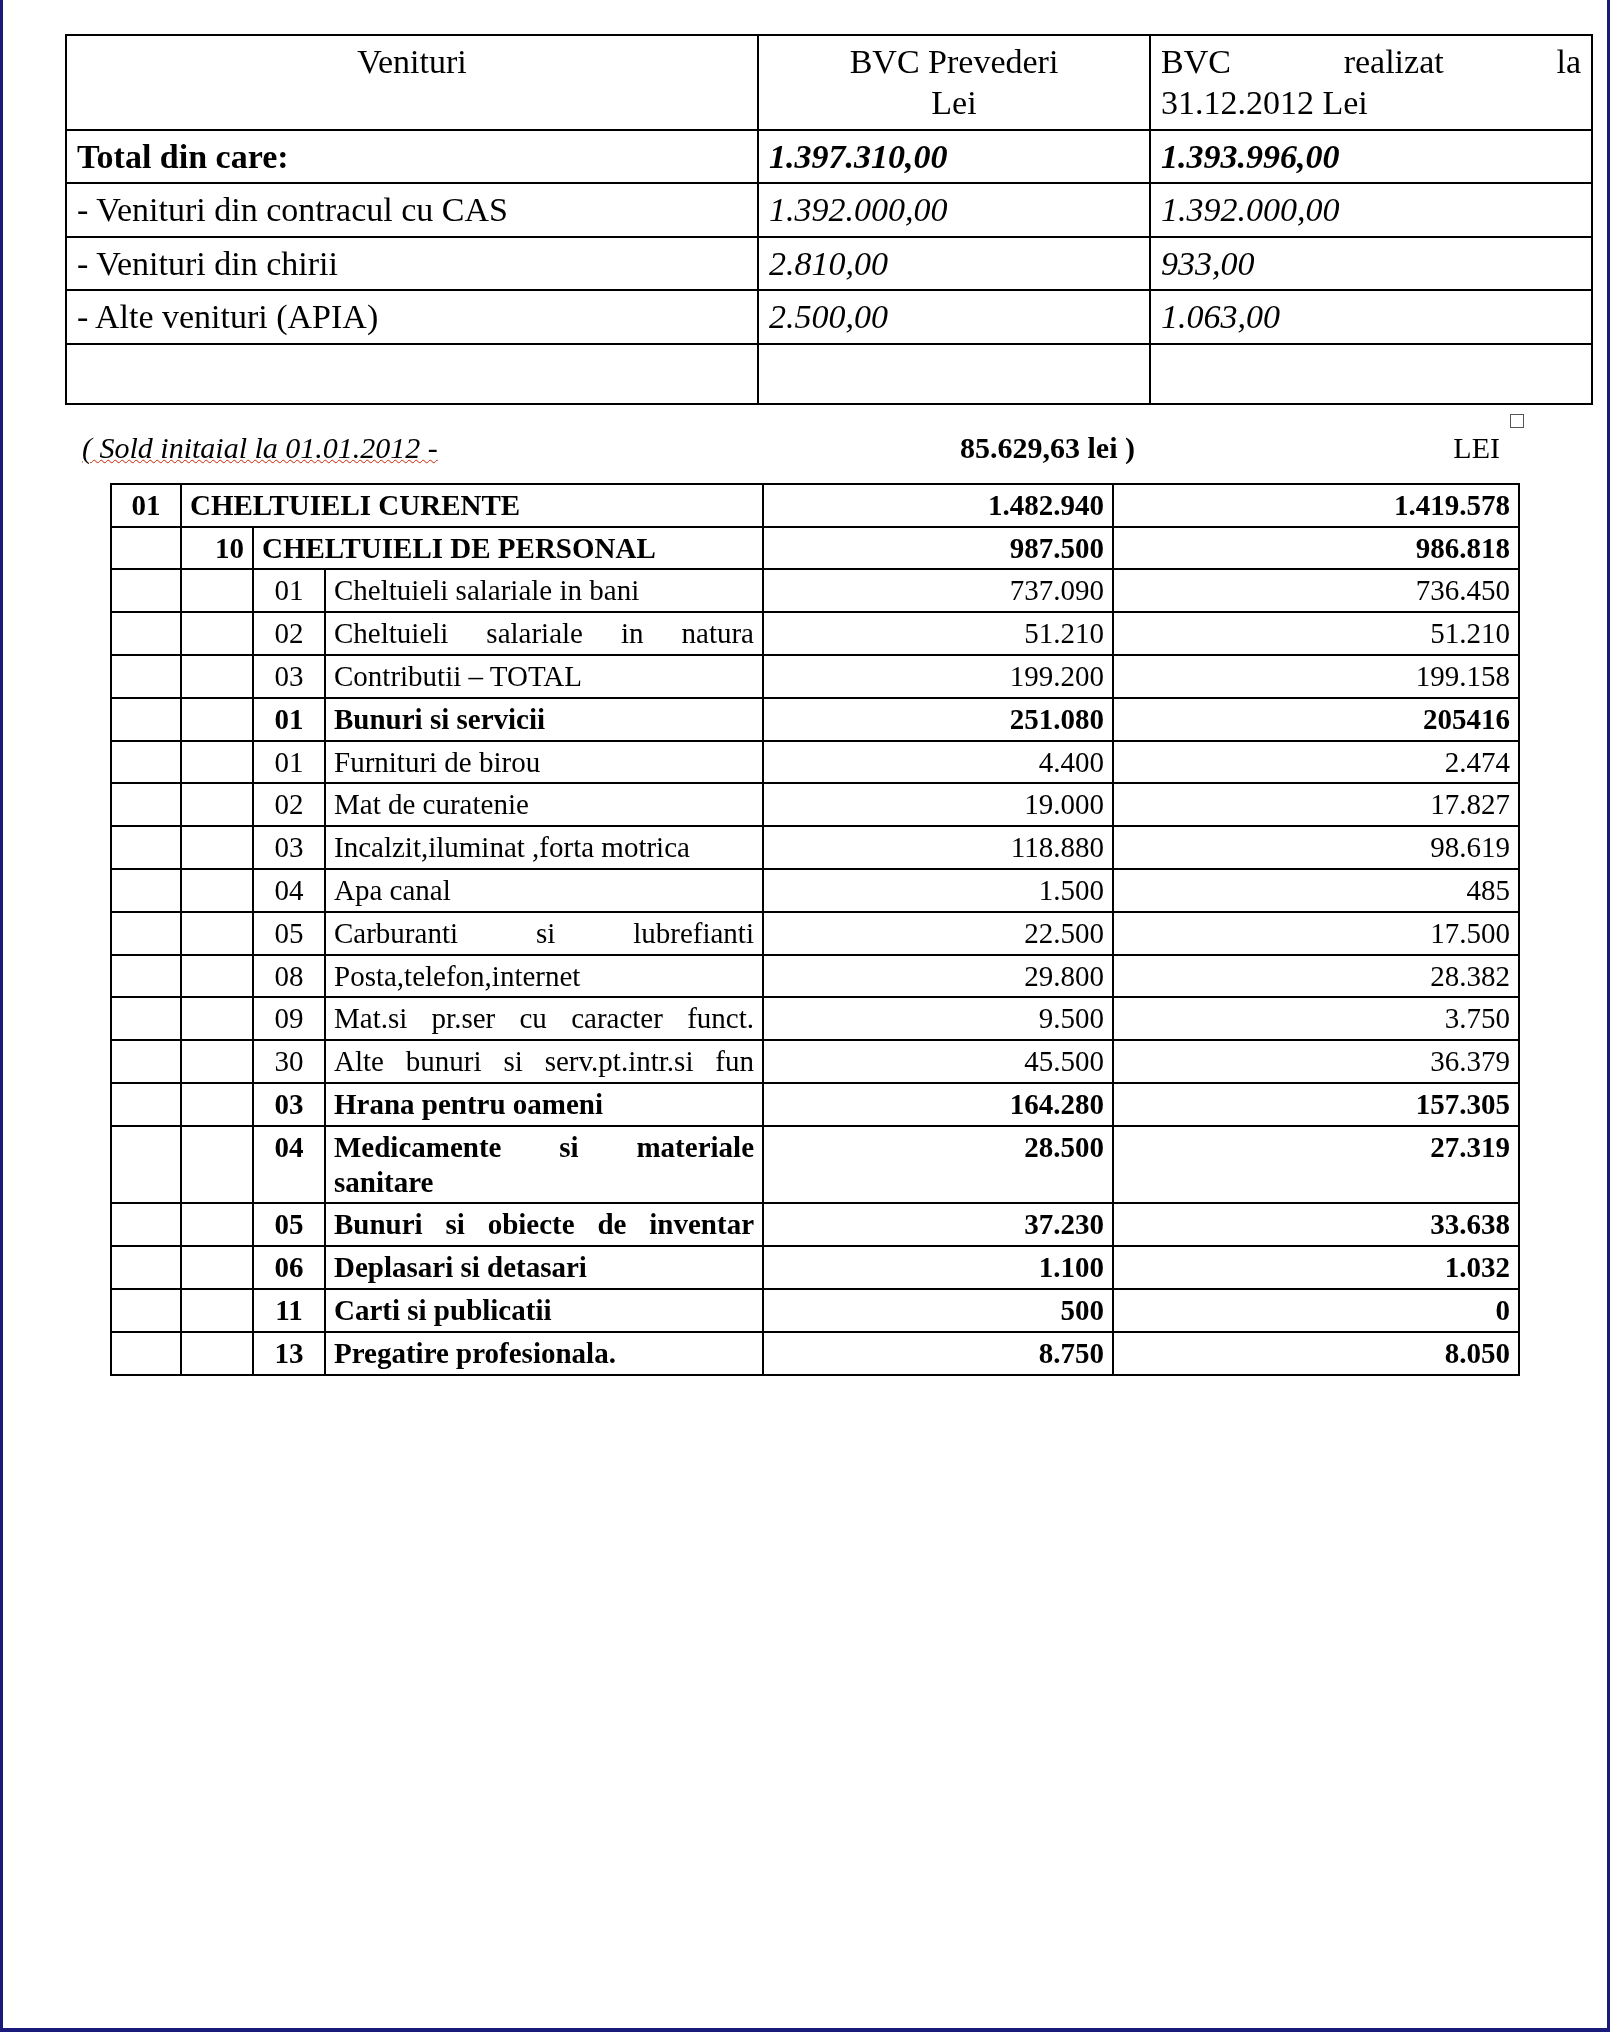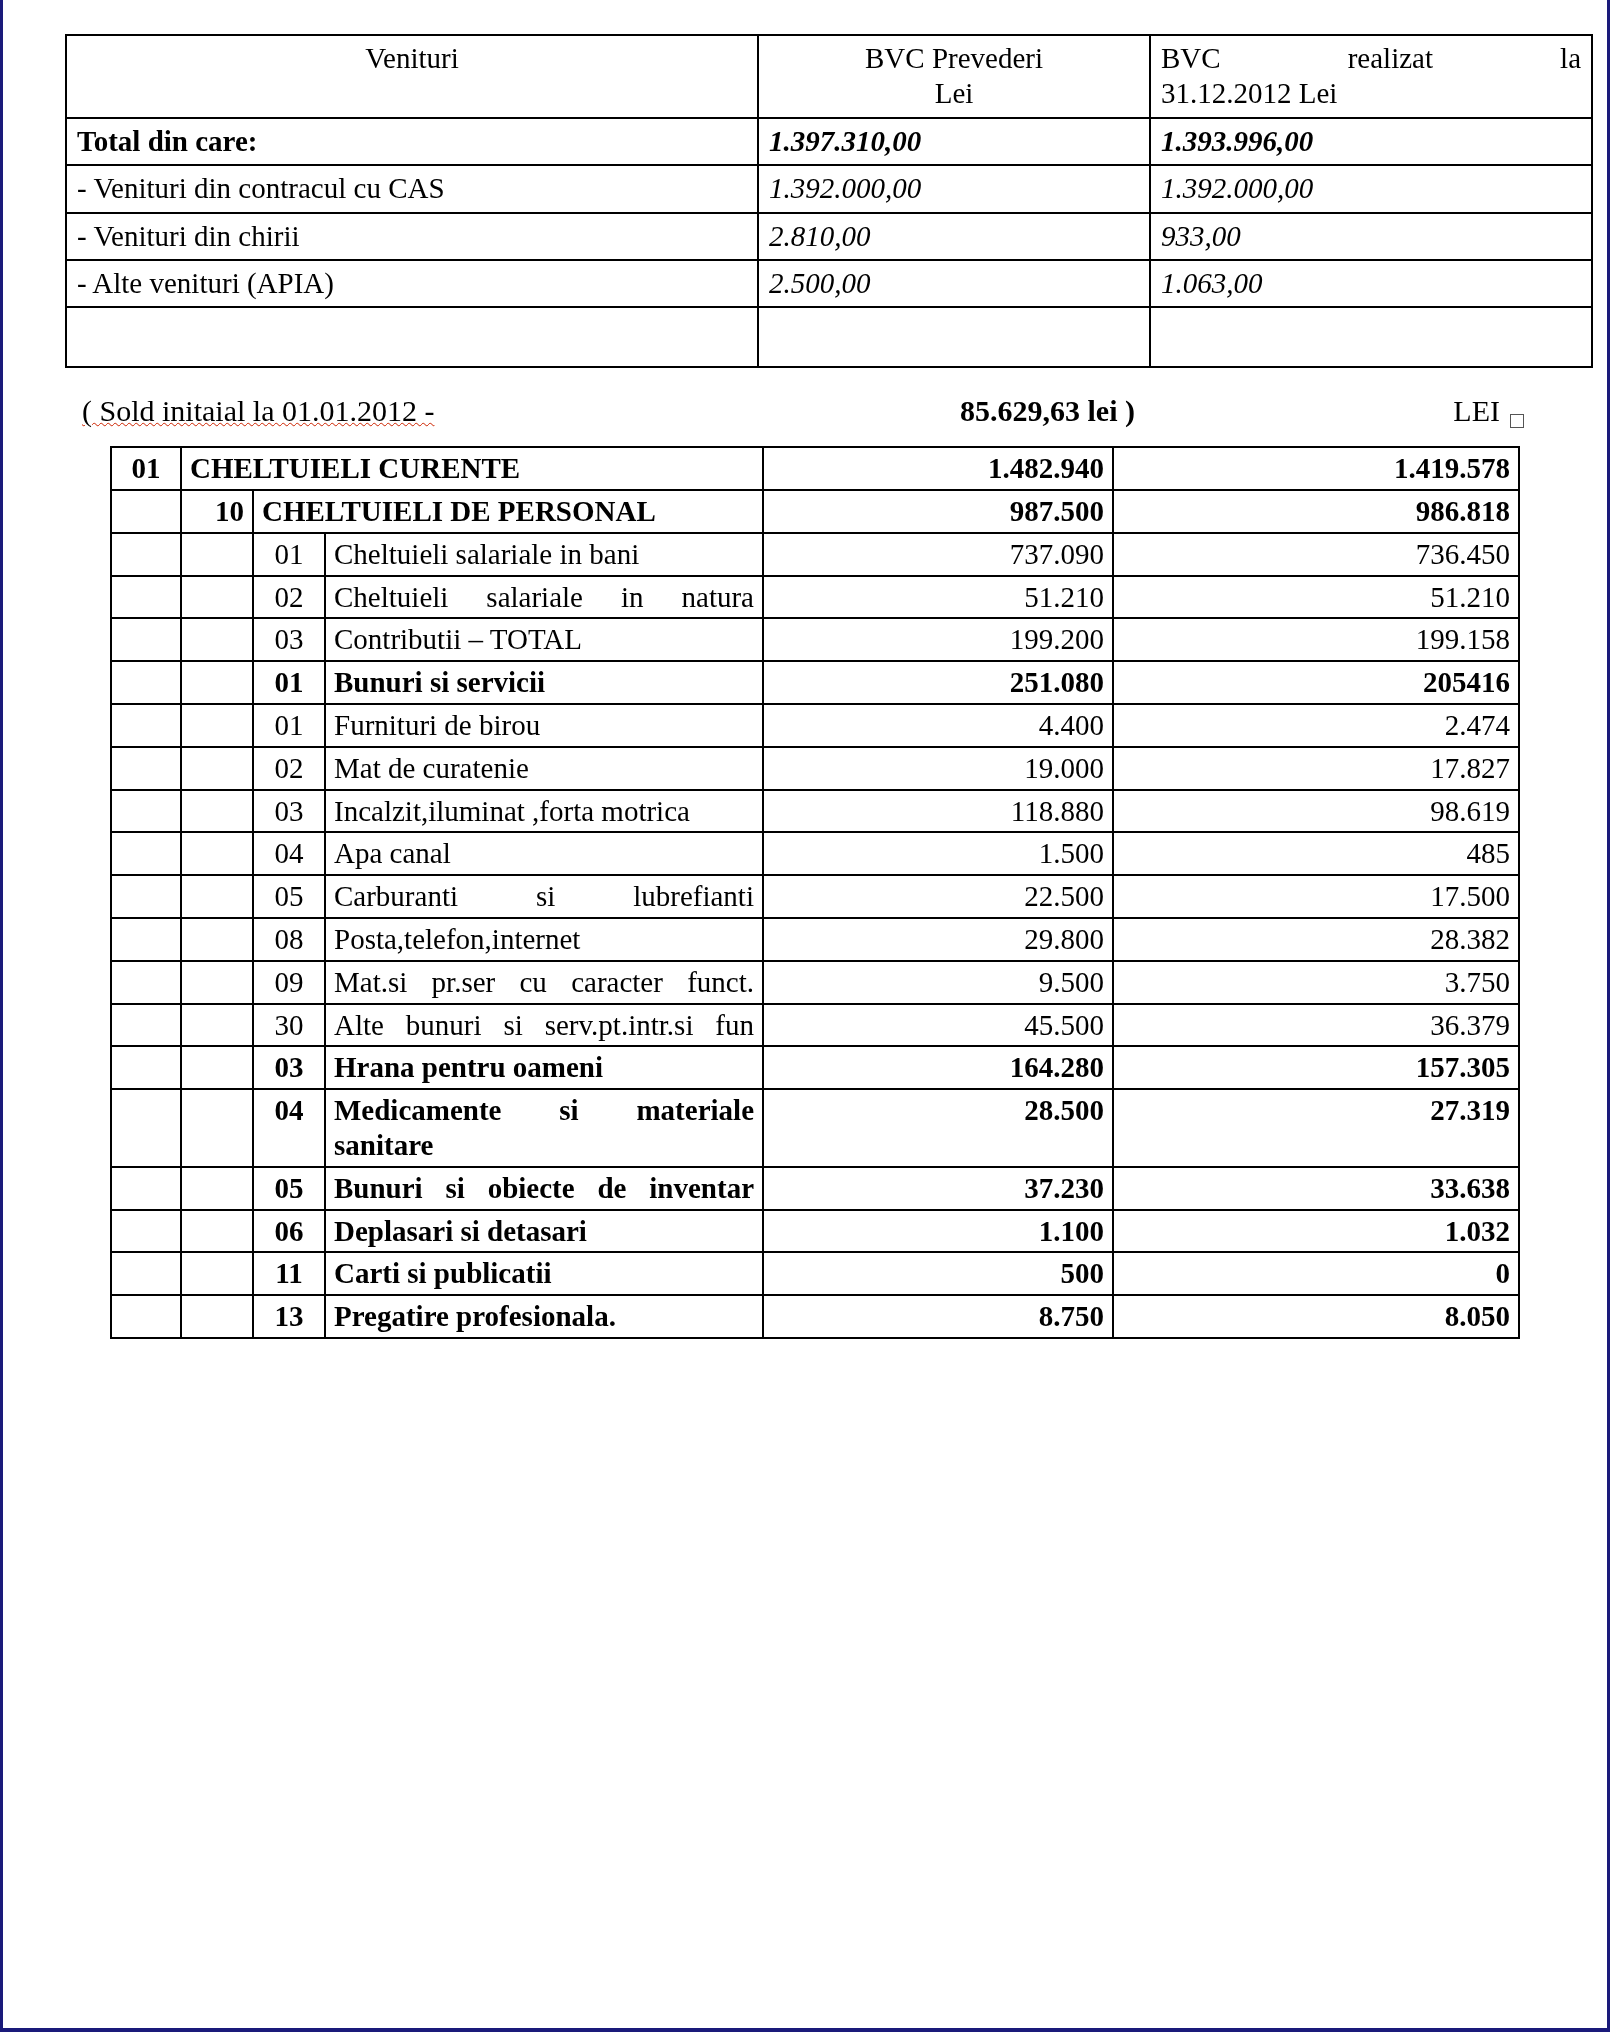--- a/index.html
+++ b/index.html
@@ -52,21 +52,21 @@
     border-collapse: collapse;
     table-layout: fixed;
   }
   table.revenue {
     width: 1460px;
     margin-left: 5px;
   }
   table.revenue td, table.revenue th {
     border: 2px solid #000;
     padding: 5px 10px;
-    font-size: 29px;
+    font-size: 34px;
     line-height: 1.22;
     vertical-align: top;
   }
   .col-label { width: 670px; }
   .col-v1 { width: 370px; }
   .col-v2 { width: 420px; }
 
   .hdr-center { text-align: center; }
   .justify-hdr {
     text-align: justify;
@@ -85,20 +85,21 @@
   .sold-text {
     position: absolute;
     left: 22px;
     top: 0;
   }
   .squiggle {
     text-decoration: underline;
     text-decoration-style: wavy;
     text-decoration-color: #cc2200;
     text-decoration-thickness: 1px;
+    font-style: italic;
   }
   .sold-amount {
     position: absolute;
     left: 900px;
     top: 0;
     font-weight: bold;
   }
   .sold-lei {
     position: absolute;
     right: 40px;

